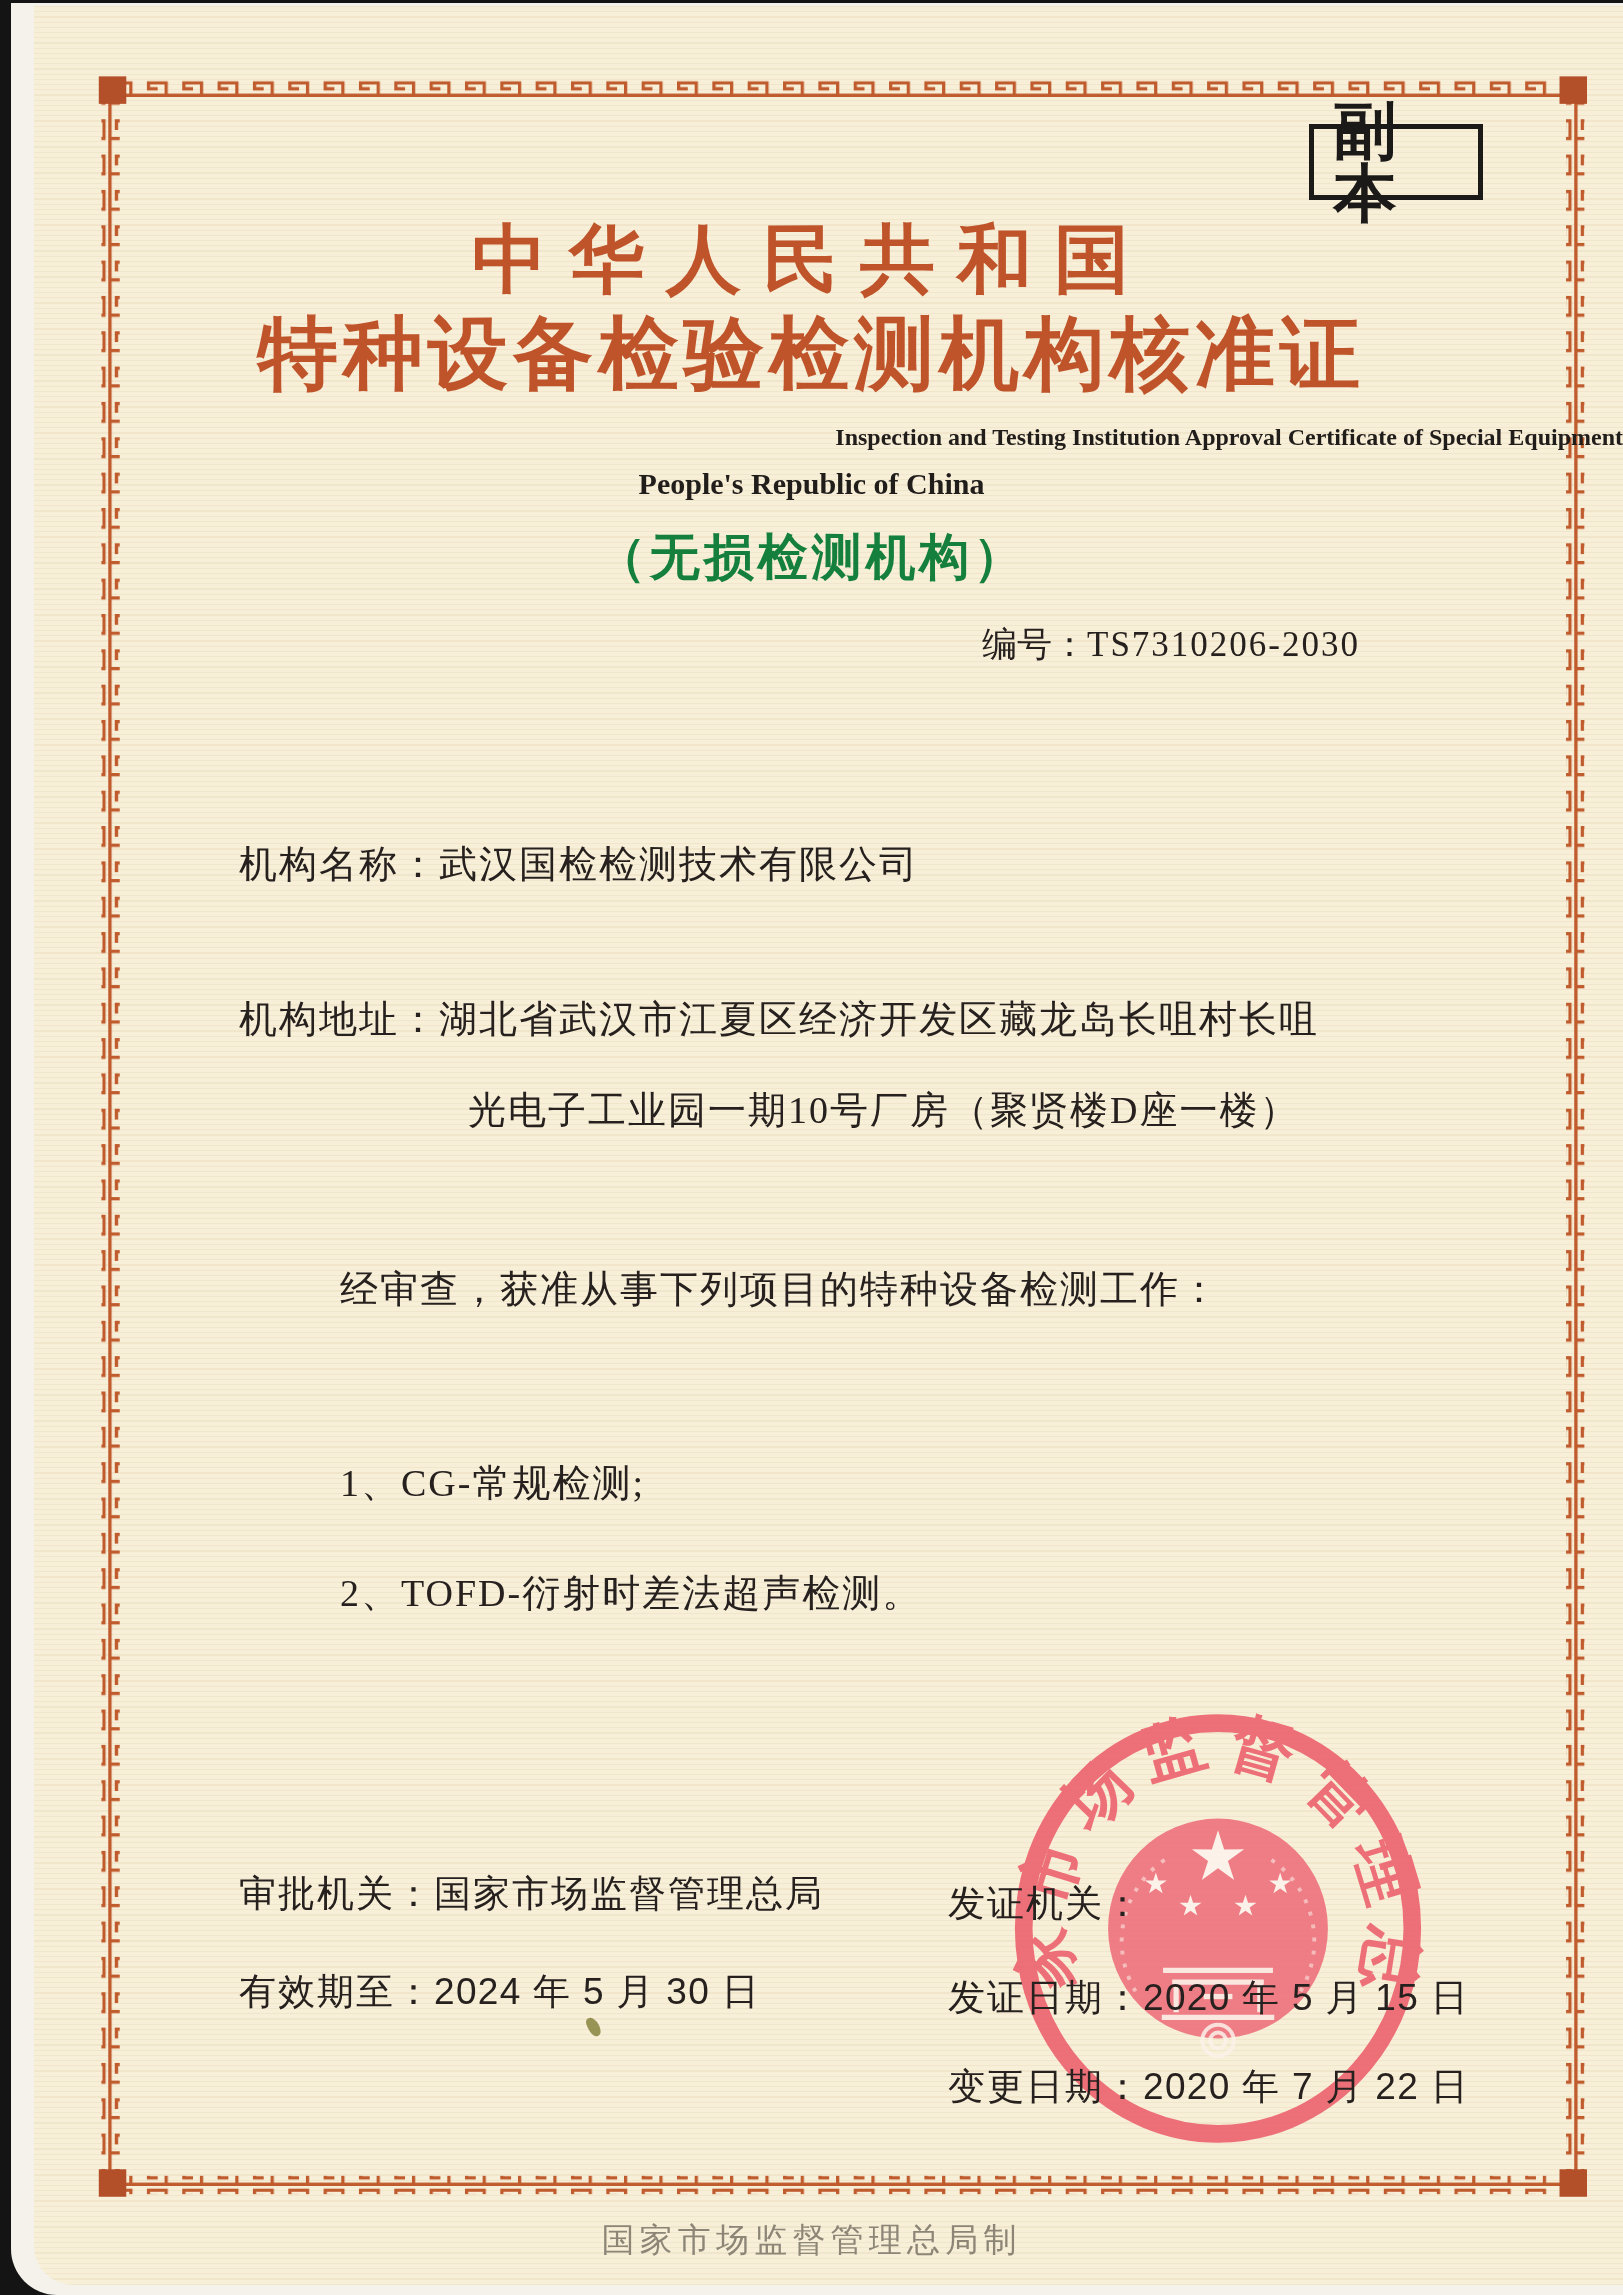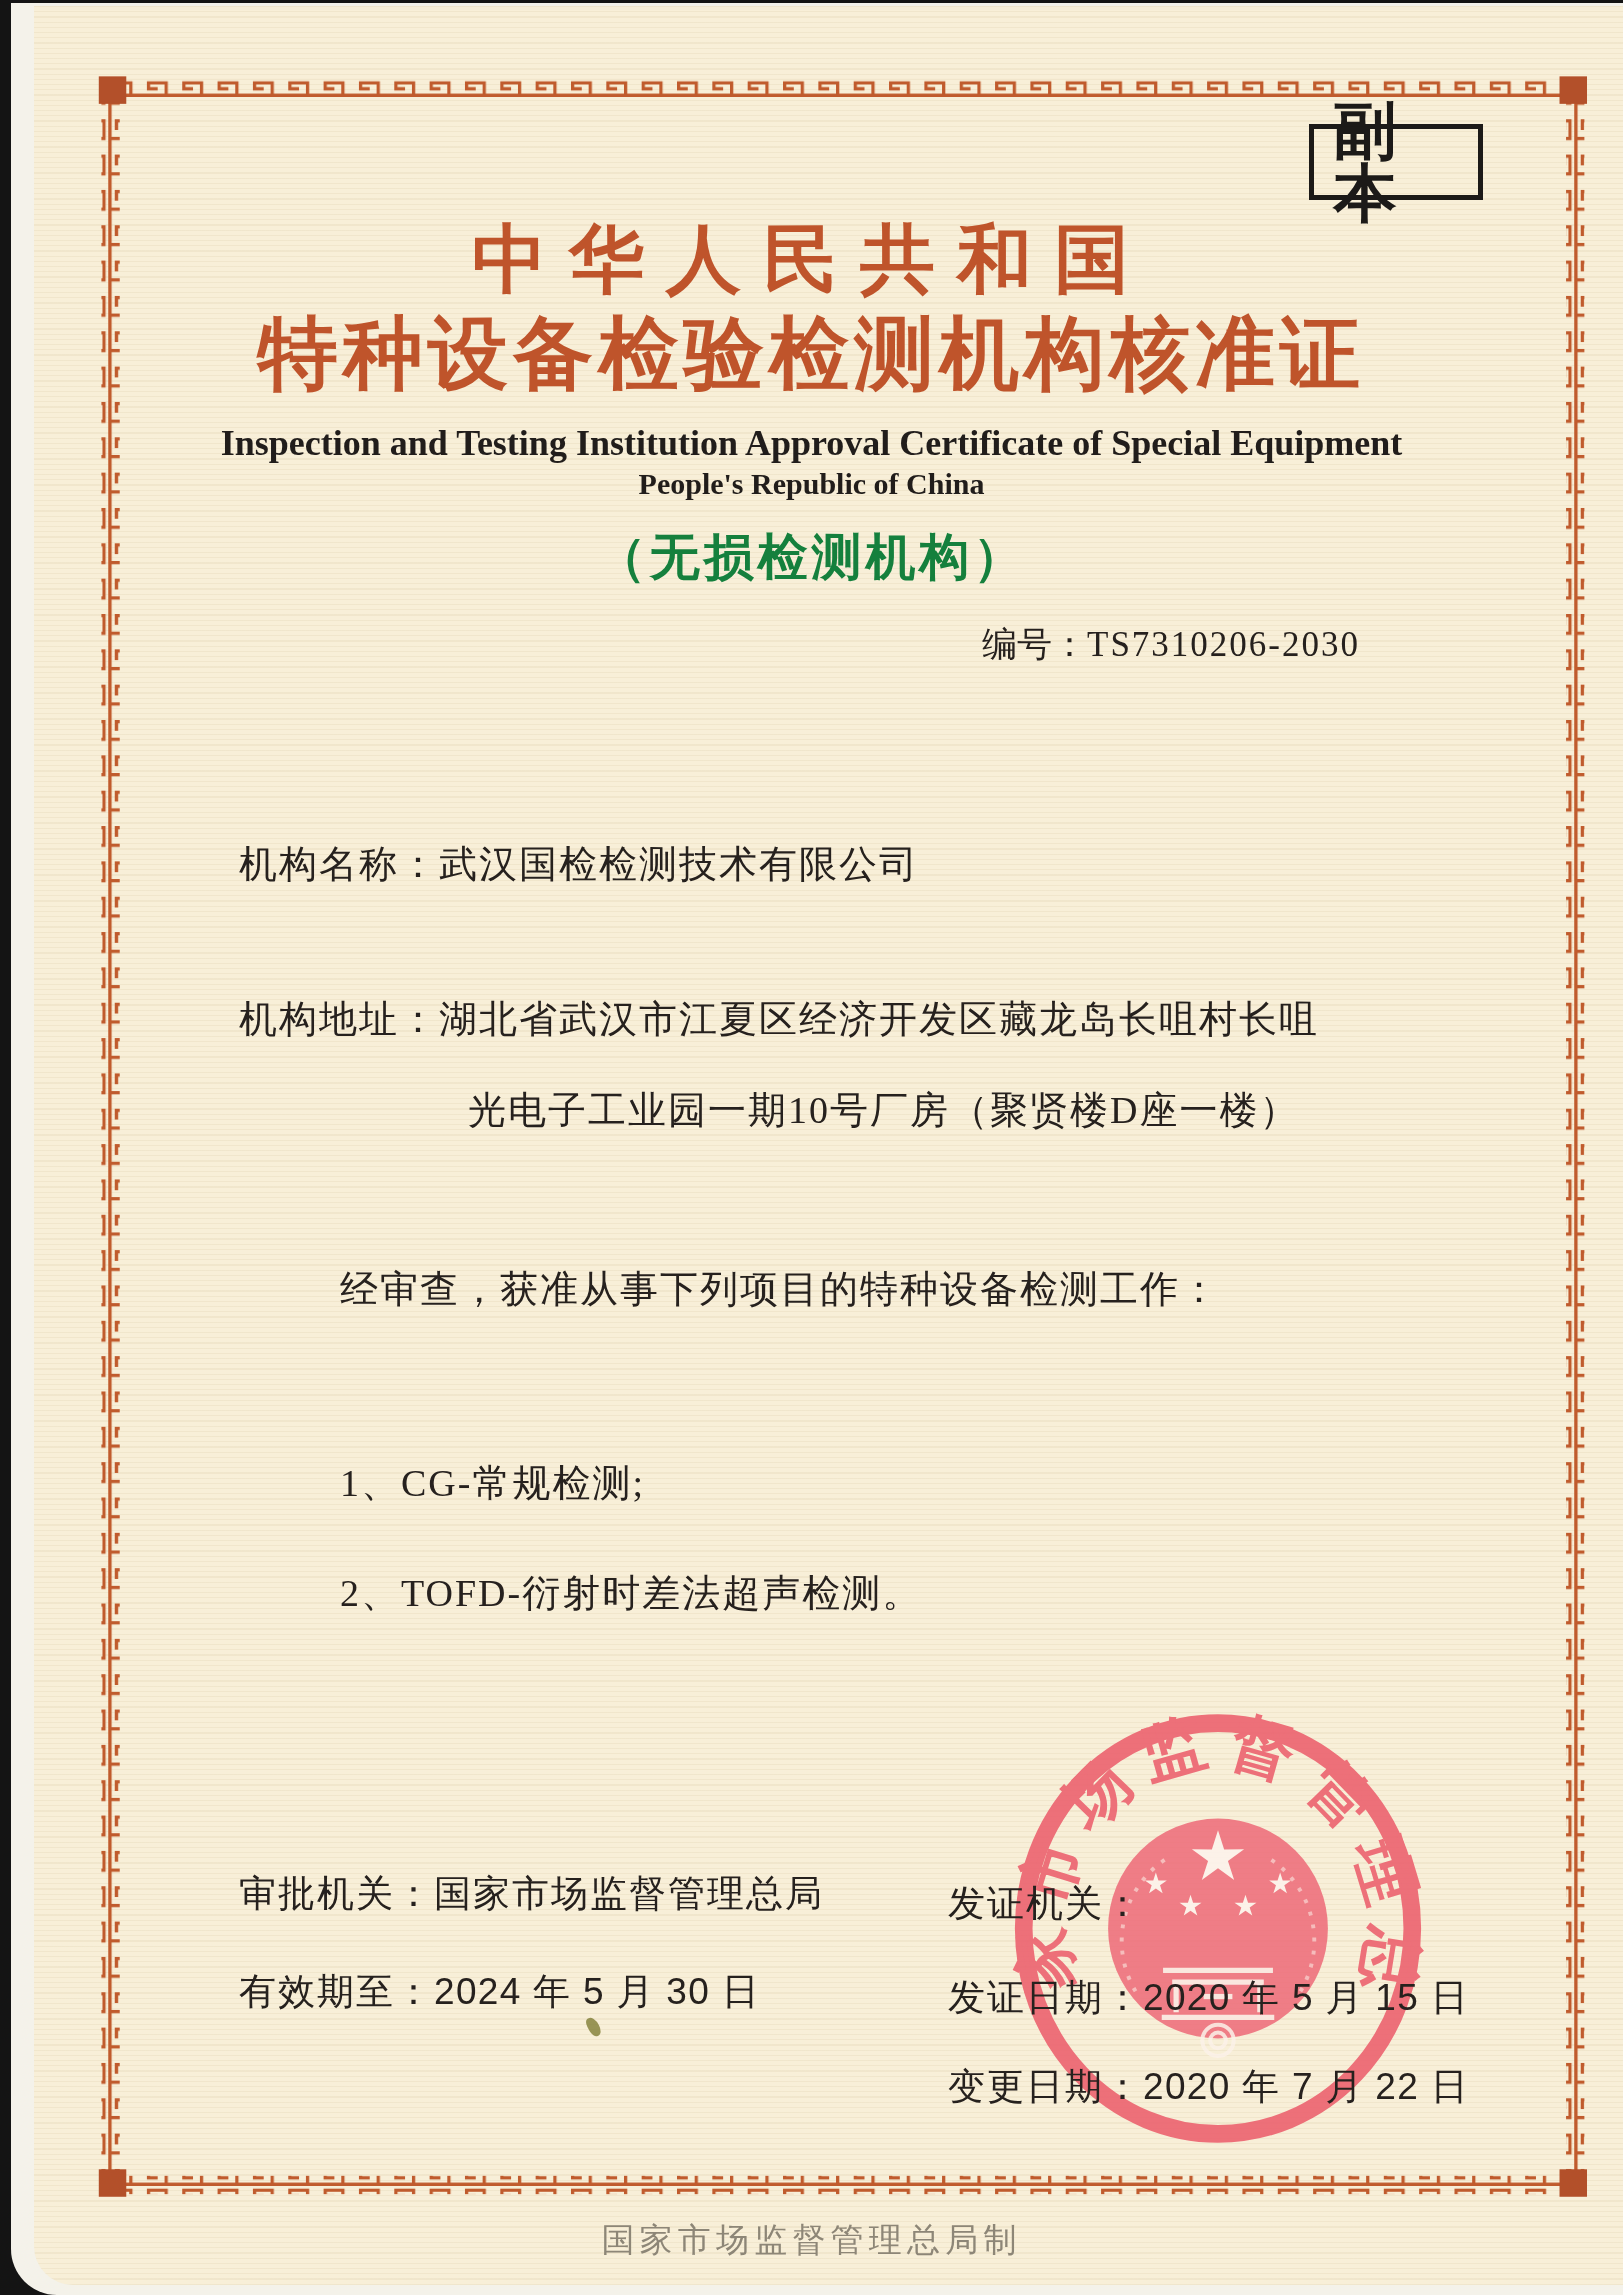--- a/index.html
+++ b/index.html
@@ -30,21 +30,21 @@
   }
   .title1{
     left:0;width:1623px;top:217px;text-align:center;
     font-size:75px;font-weight:bold;color:#bf542b;letter-spacing:22px;line-height:1.15;
   }
   .title2{
     left:0;width:1623px;top:308px;text-align:center;
     font-size:80px;font-weight:bold;color:#bf542b;letter-spacing:5.2px;line-height:1.15;
   }
   .eng{left:0;width:1623px;text-align:center;color:#211d1b;font-weight:bold;line-height:1.1;}
-  .eng1{top:424px;font-size:36px;}
+  .eng1{top:424px;font-size:24px;text-align:right;}
   .eng2{top:467px;font-size:30px;}
   .category{
     left:0;width:1623px;top:524px;text-align:center;
     font-size:50px;color:#15803d;font-weight:600;letter-spacing:3.9px;
   }
   .certno{
     left:982px;top:621px;font-size:35px;color:#26211e;white-space:nowrap;
   }
   .certno .num{font-family:"Liberation Serif", serif;letter-spacing:2px;}
   .row{color:#26211e;font-size:38px;white-space:nowrap;letter-spacing:2px;}

